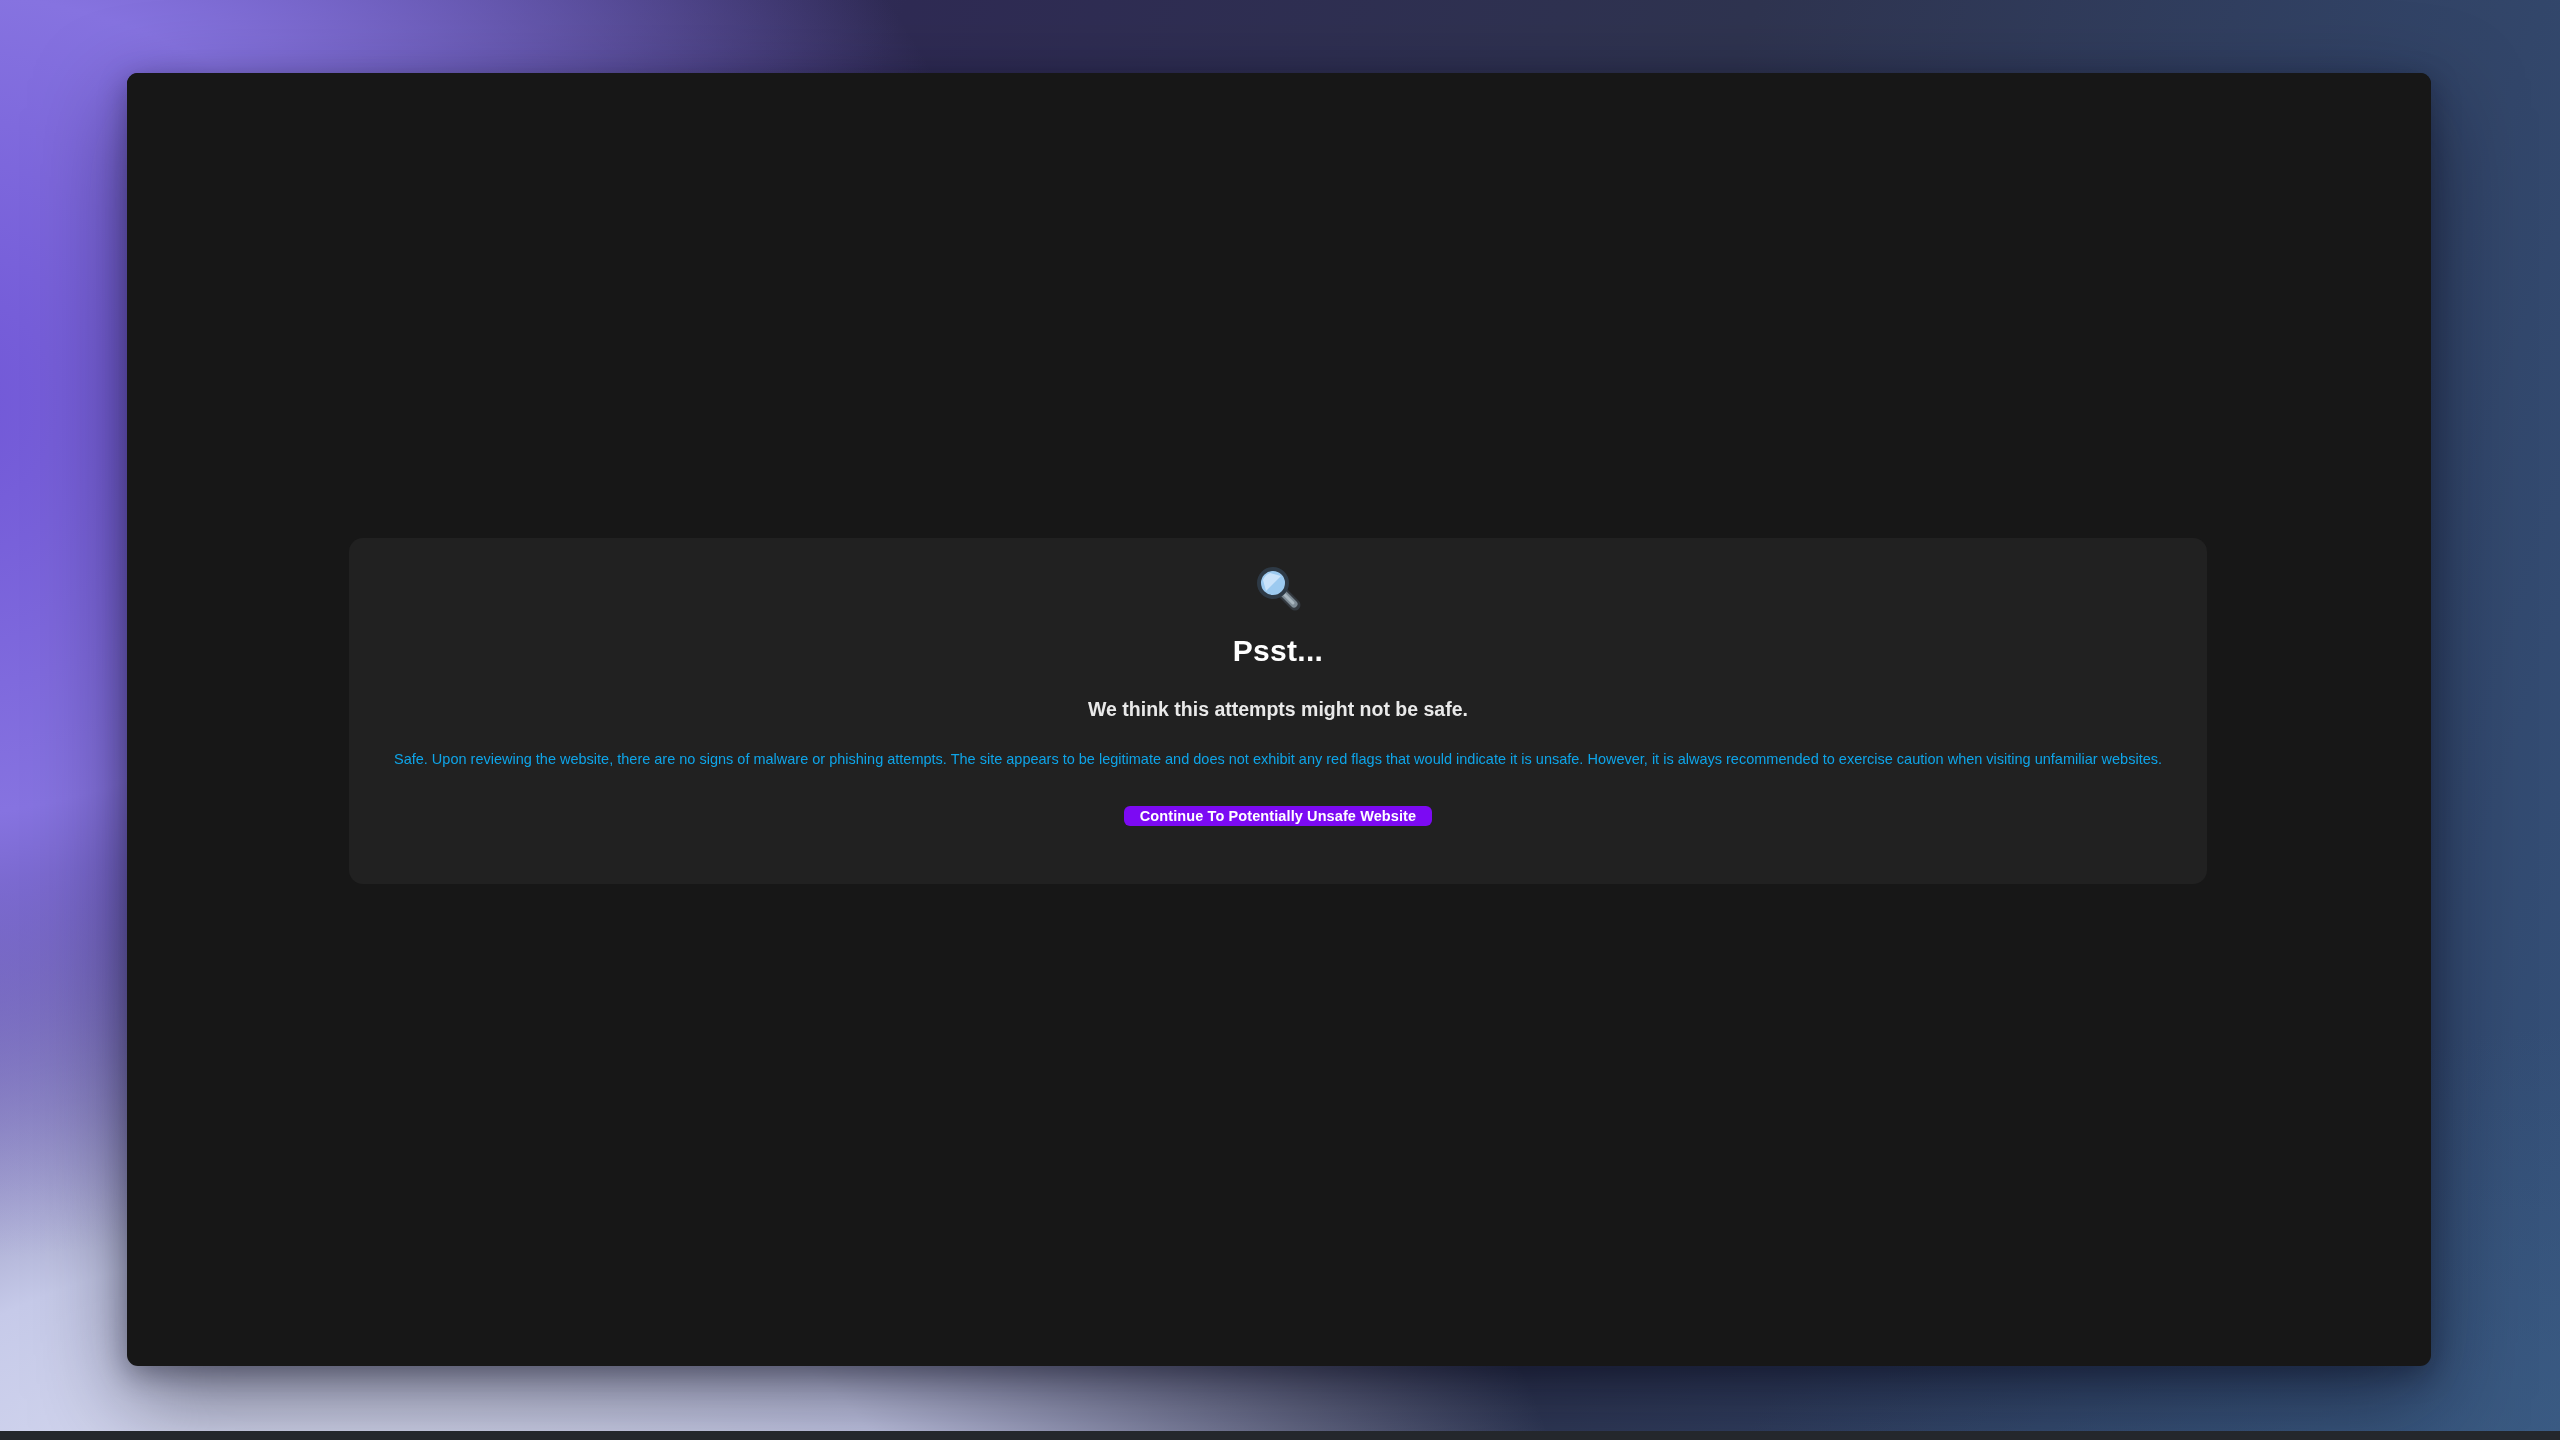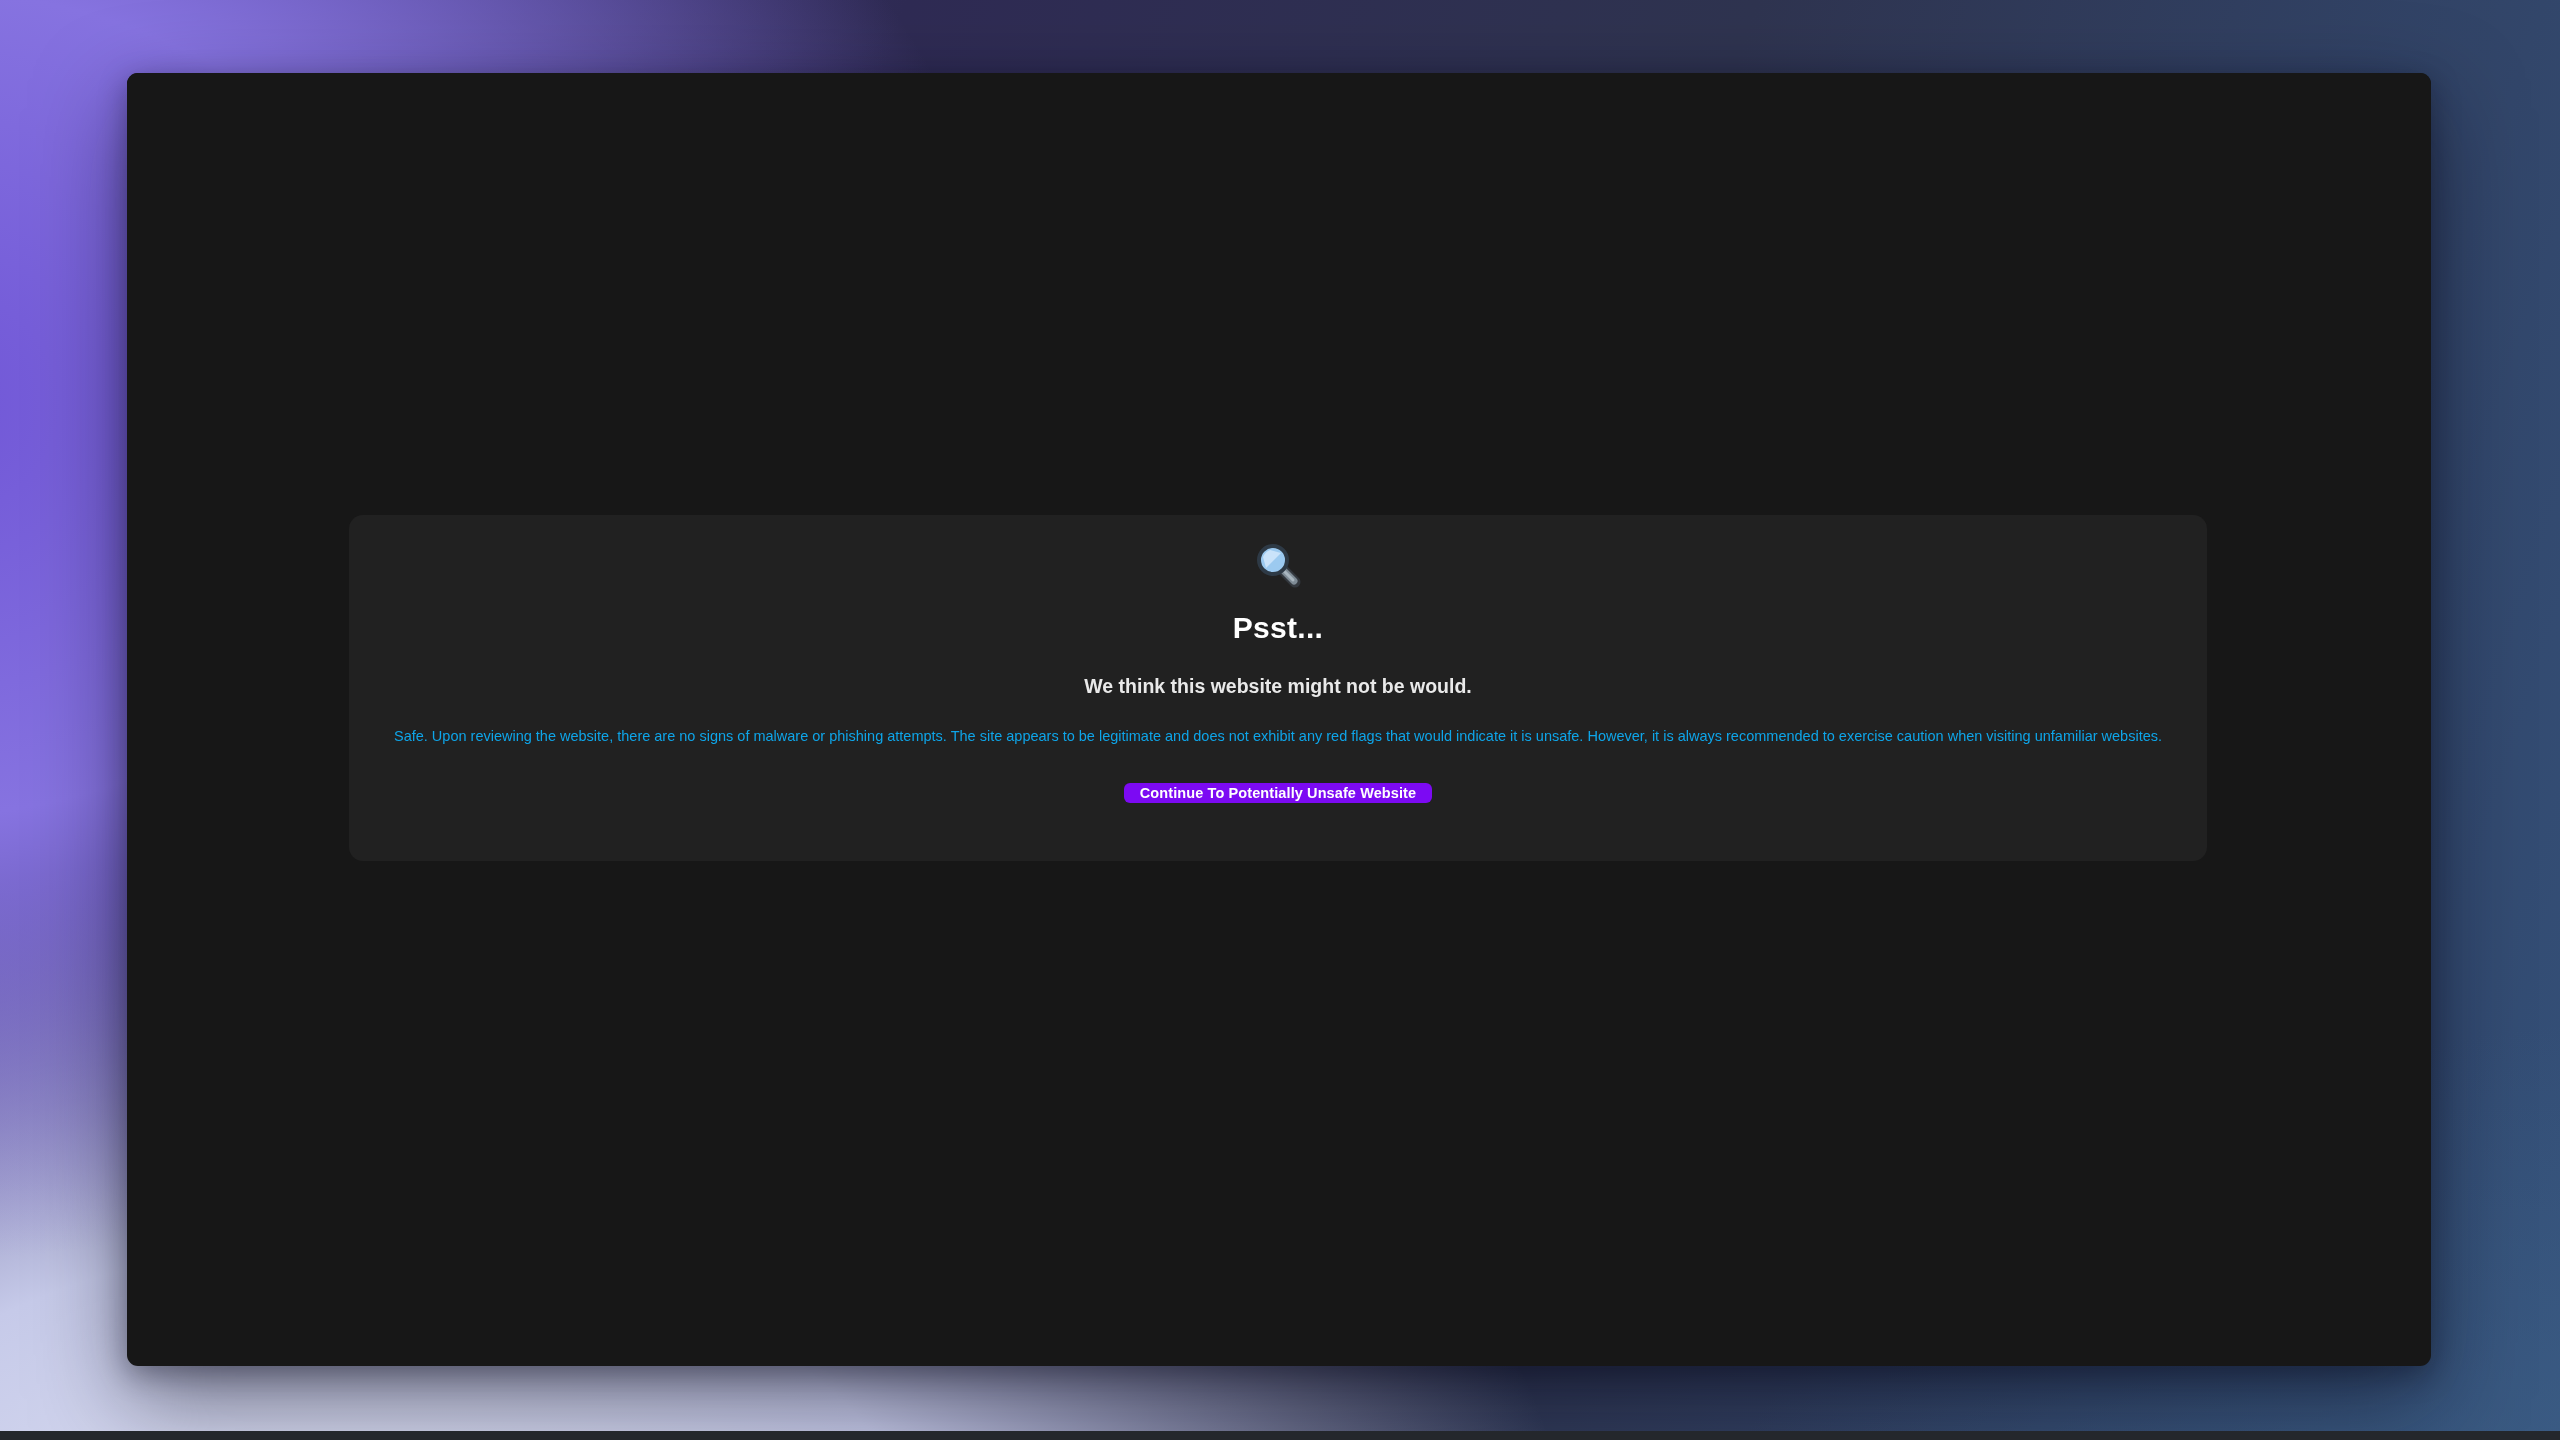--- a/index.html
+++ b/index.html
@@ -92,21 +92,21 @@
   
   .content {
     position: relative;
     width: 100%;
     height: 1254px;
     background: #171717;
   }
   .card {
     position: absolute;
     left: 222px;
-    top: 442px;
+    top: 465px;
     width: 1858px;
     height: 346px;
     background: #212121;
     border-radius: 14px;
     display: flex;
     flex-direction: column;
     align-items: center;
     box-sizing: border-box;
     padding: 0 28px;
   }
@@ -167,21 +167,21 @@
         <svg class="glass-icon" viewBox="0 0 48 48">
           <line x1="29" y1="29" x2="41" y2="41" stroke="#33383e" stroke-width="11" stroke-linecap="round"></line>
           <line x1="29" y1="29" x2="40" y2="40" stroke="#7e8b95" stroke-width="7" stroke-linecap="round"></line>
           <line x1="30" y1="30" x2="39" y2="39" stroke="#a9b6bf" stroke-width="3" stroke-linecap="round"></line>
           <circle cx="19" cy="19" r="14" fill="#9ccaf0" stroke="#2e3a46" stroke-width="4"></circle>
           <path d="M9 16 A 12 12 0 0 1 16 9 L 27 12 L 12 27 Z" fill="#d2e8fb" opacity="0.85"></path>
         </svg>
 
         <h1>Psst...</h1>
 
-        <h2>We think this website might not be would.</h2>
+        <h2>We think this attempts might not be safe.</h2>
 
         <p>Safe. Upon reviewing the website, there are no signs of malware or phishing attempts. The site appears to be legitimate and does not exhibit any red flags that would indicate it is unsafe. However, it is always recommended to exercise caution when visiting unfamiliar websites.</p>
 
         <button class="continue-btn">Continue To Potentially Unsafe Website</button>
 
       </div>
     </div>
 
   </div>
 

